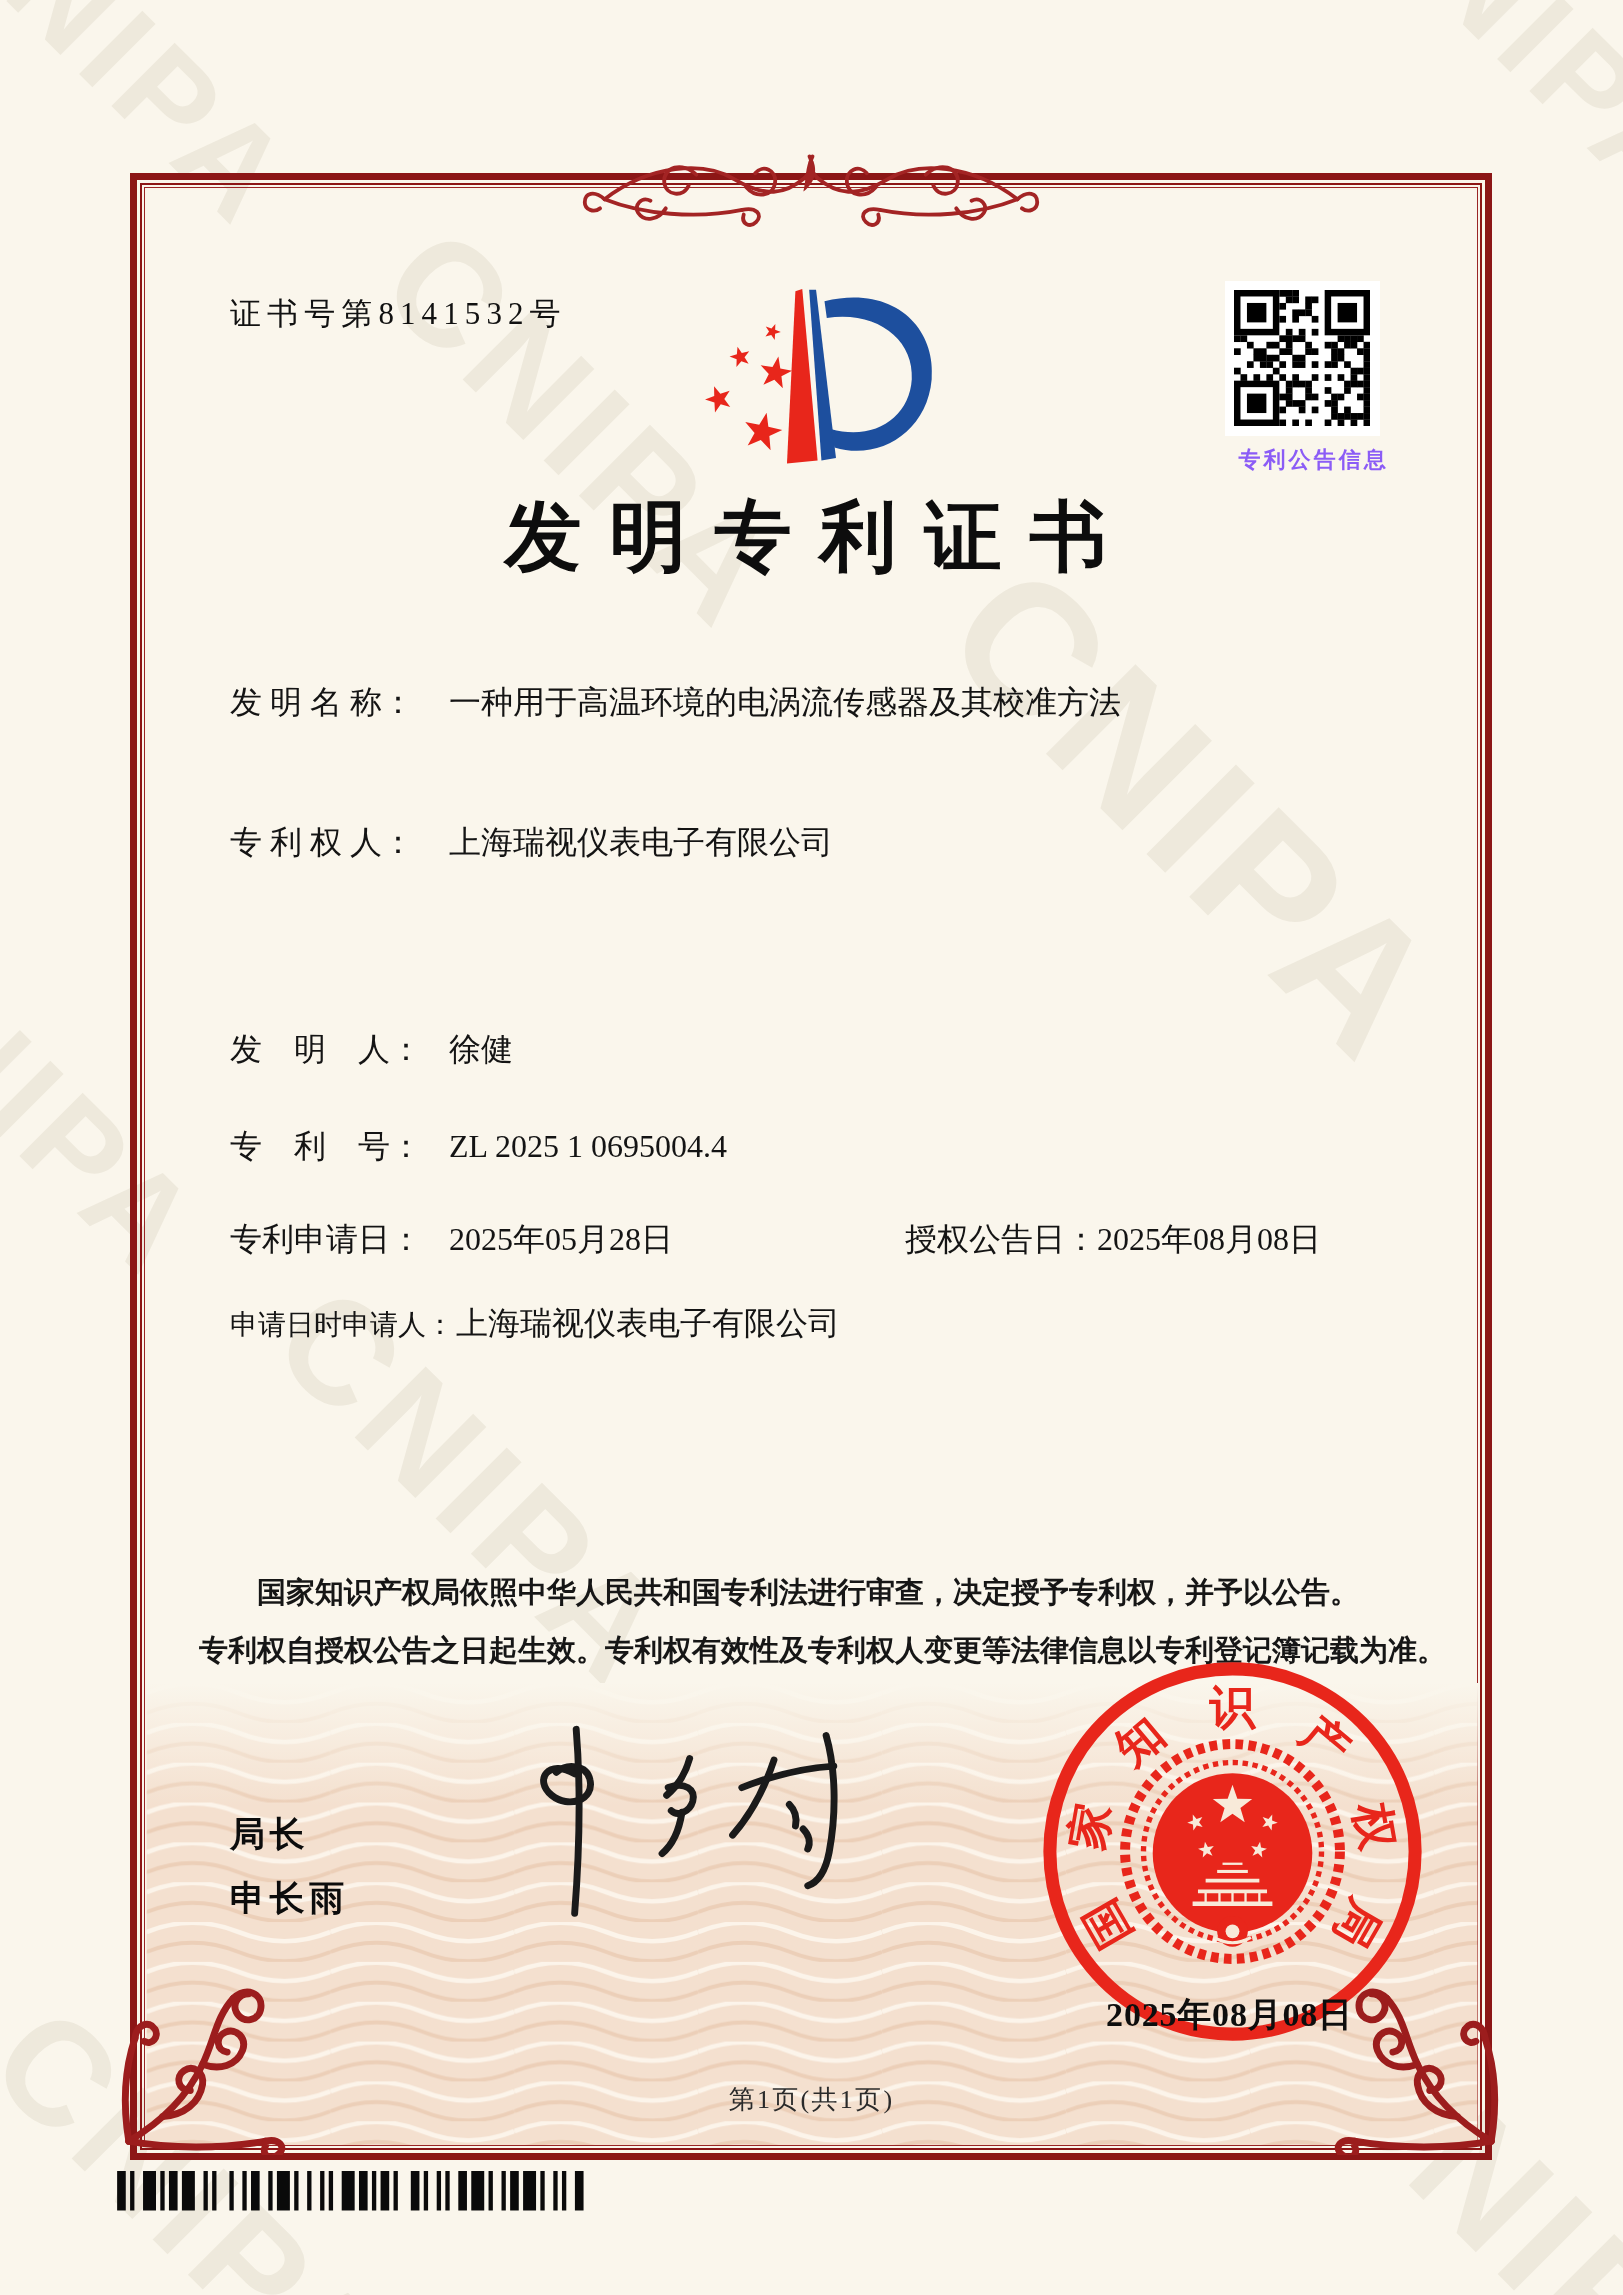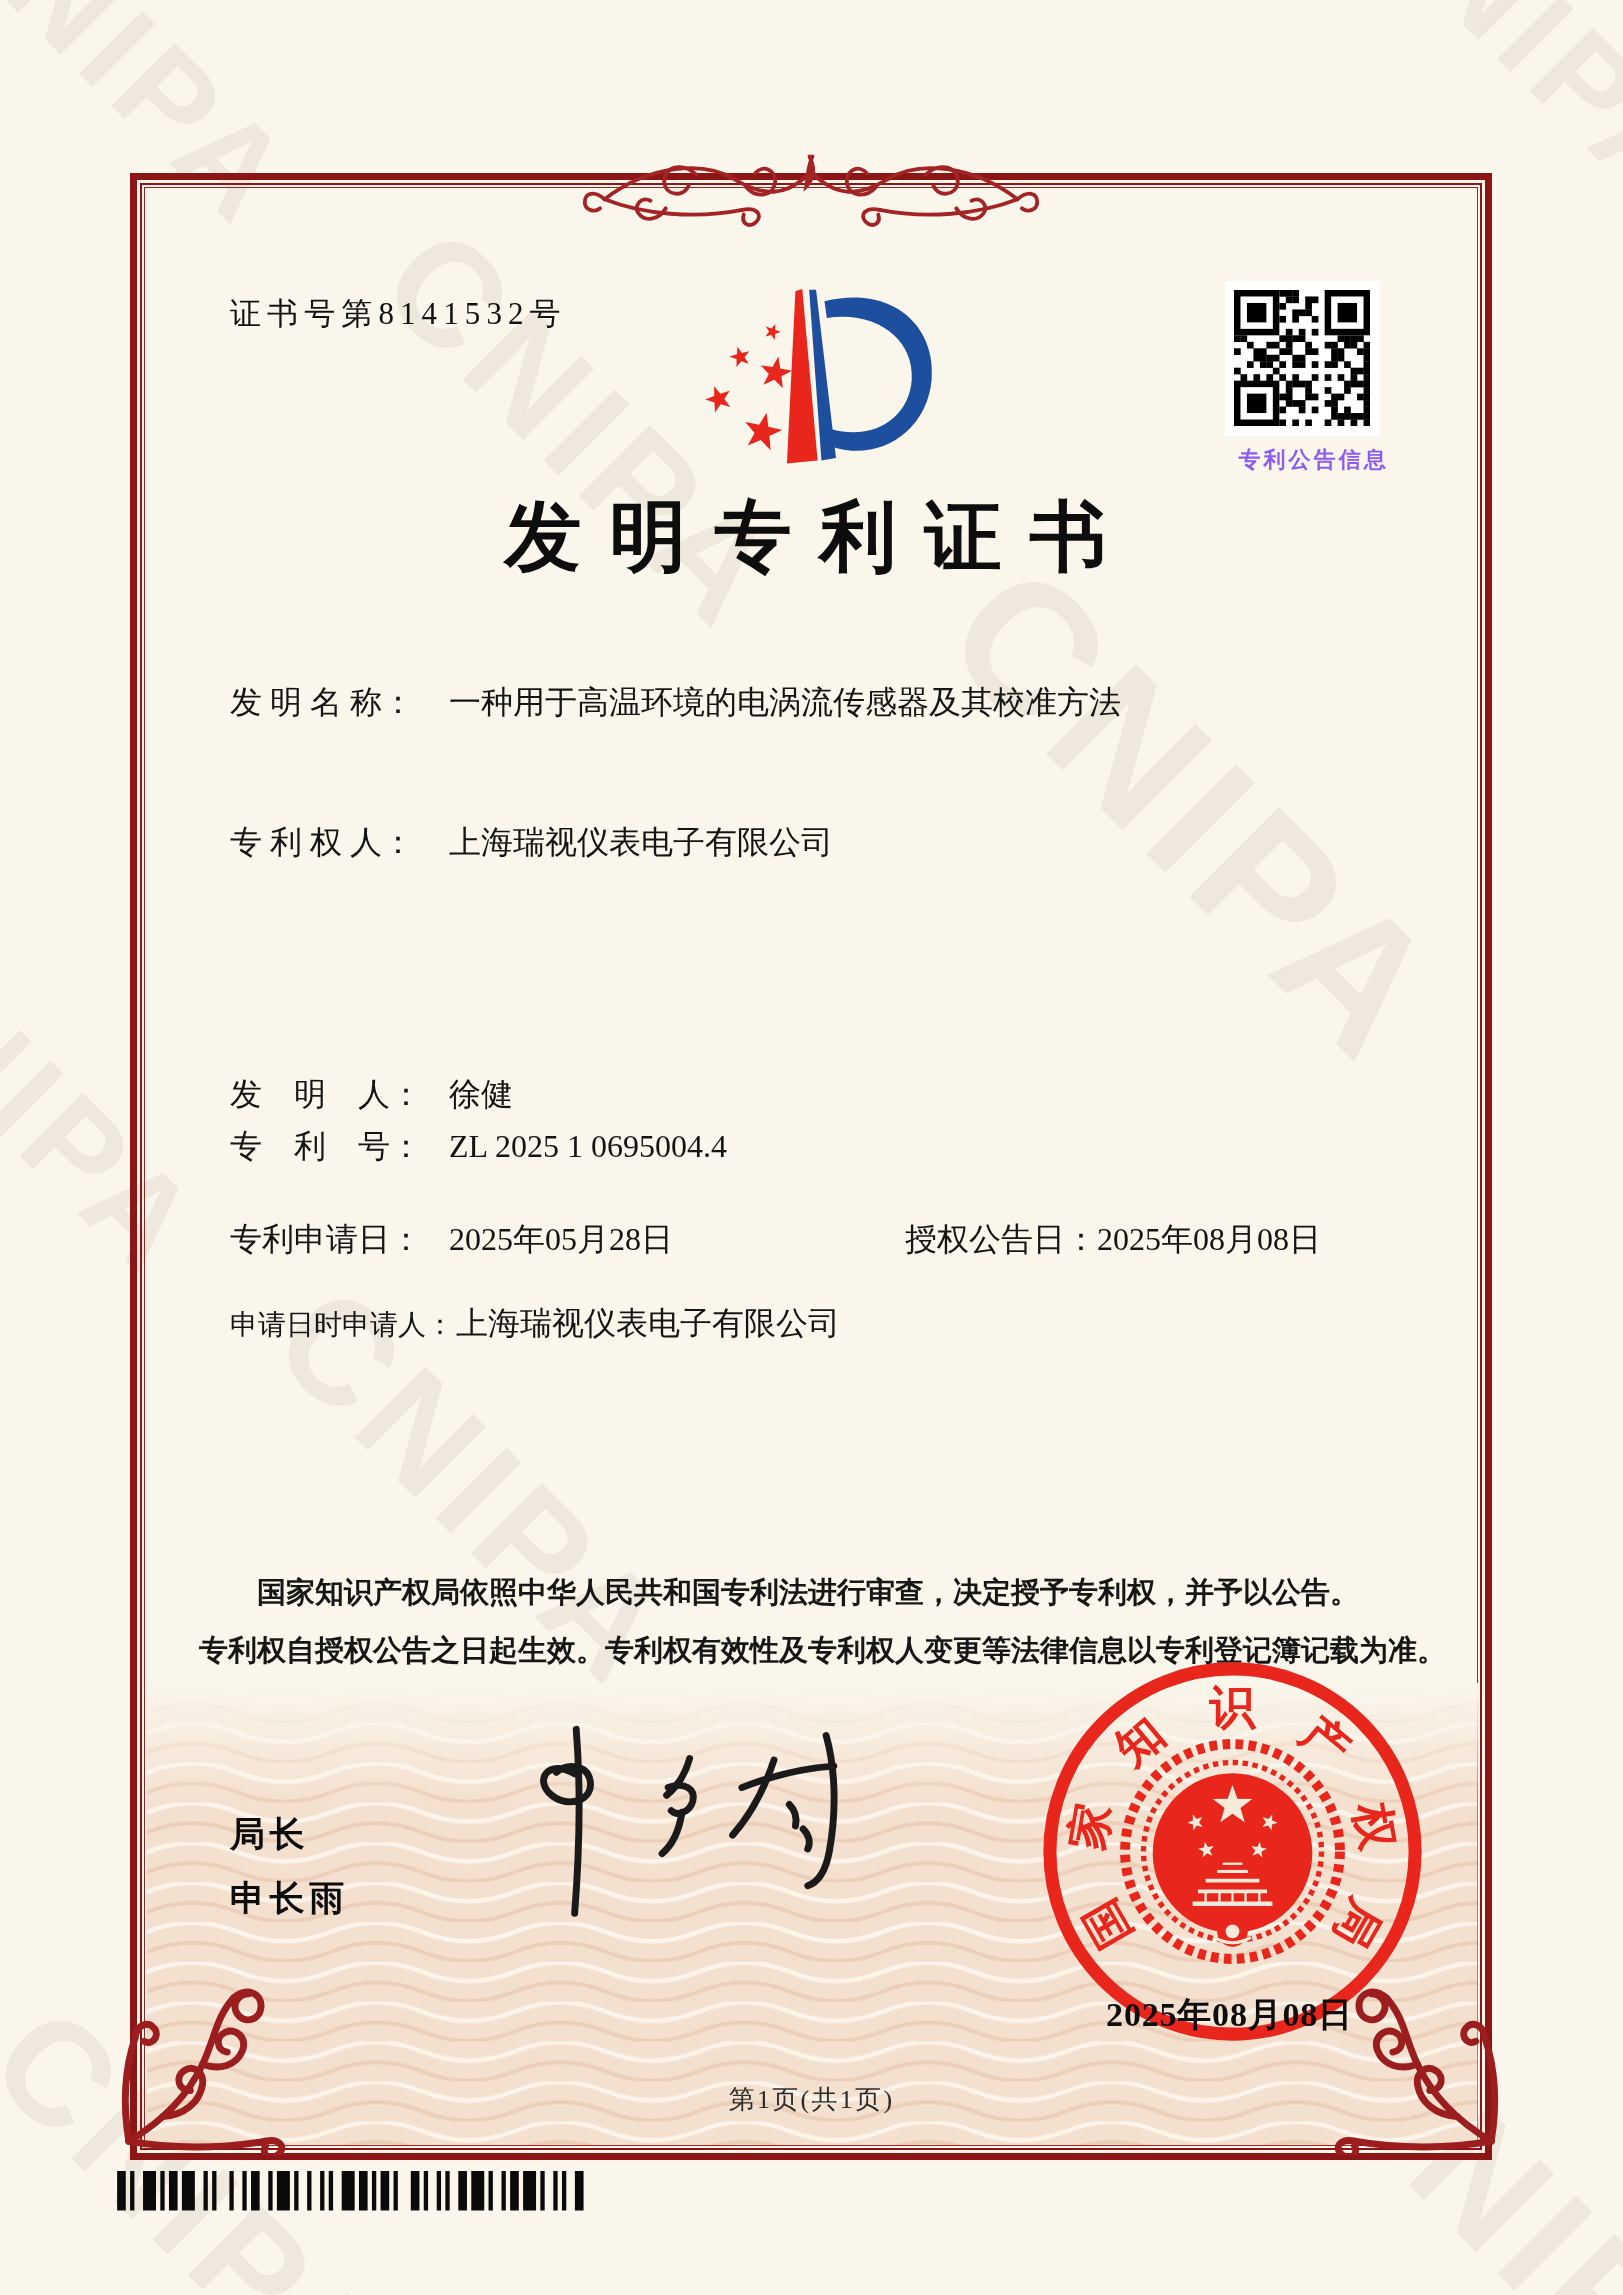--- a/index.html
+++ b/index.html
@@ -283,21 +283,21 @@
   <div class="qr-label">专利公告信息</div>
 
   <div class="title">发明专利证书</div>
 
   <div class="row" style="top:682px">
     <span class="flabel">发 明 名 称：</span><span>一种用于高温环境的电涡流传感器及其校准方法</span>
   </div>
   <div class="row" style="top:822px">
     <span class="flabel">专 利 权 人：</span><span>上海瑞视仪表电子有限公司</span>
   </div>
-  <div class="row" style="top:1074px">
+  <div class="row" style="top:1029px">
     <span class="flabel">发　明　人：</span><span>徐健</span>
   </div>
   <div class="row" style="top:1126px">
     <span class="flabel">专　利　号：</span><span>ZL 2025 1 0695004.4</span>
   </div>
   <div class="row" style="top:1219px">
     <span class="flabel">专利申请日：</span><span>2025年05月28日</span>
     <span class="pair2">
       <span>授权公告日：</span><span>2025年08月08日</span>
     </span>

